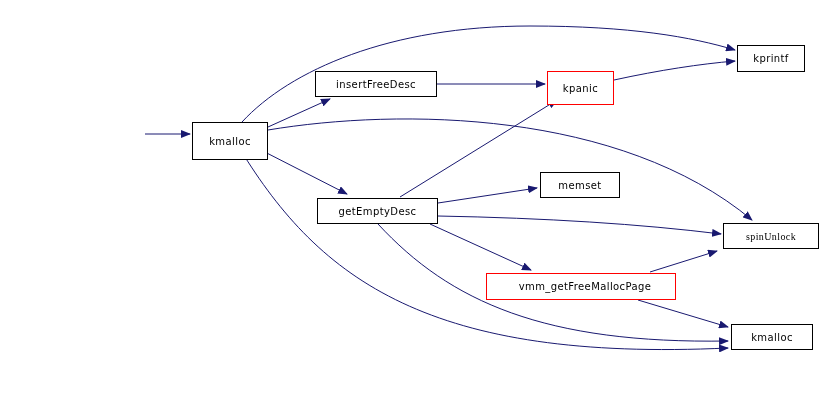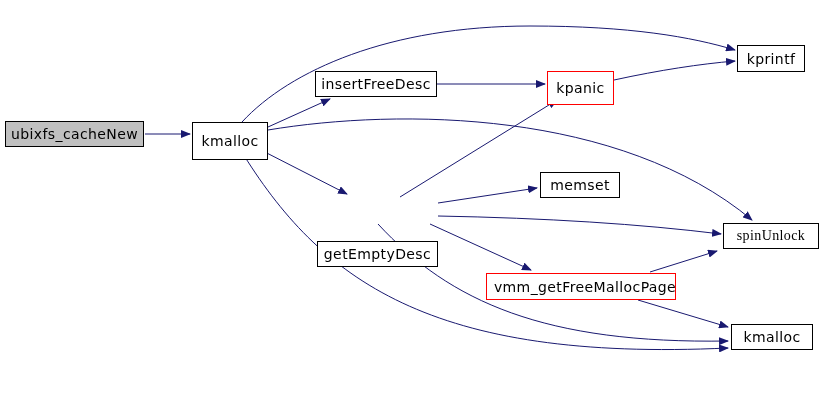--- a/index.html
+++ b/index.html
@@ -10,21 +10,21 @@
     font-family:"DejaVu Sans","Liberation Sans",sans-serif;
     overflow:hidden;
   }
   .edges{position:absolute;left:0;top:0;width:824px;height:407px;}
   .node{
     position:absolute;
     box-sizing:border-box;
     border:1px solid #000000;
     background:#ffffff;
     color:#000000;
-    font-size:14px;
+    font-size:10px;
     letter-spacing:0.4px;
     display:flex;
     align-items:center;
     justify-content:center;
     white-space:nowrap;
     cursor:pointer;
   }
   .node.root{background:#c0c0c0;cursor:default;}
   .node.red{border-color:#ff0000;}
   .edge{stroke:#191970;stroke-width:1;fill:none;}
@@ -50,31 +50,30 @@
     <path class="edge" marker-end="url(#arrow)" d="M614,80 C660,70 700,64 735,61"></path>
     <path class="edge" marker-end="url(#arrow)" d="M400,197 L557,100"></path>
     <path class="edge" marker-end="url(#arrow)" d="M438,203 L537,188"></path>
     <path class="edge" marker-end="url(#arrow)" d="M438,216 Q600,219 721,234"></path>
     <path class="edge" marker-end="url(#arrow)" d="M430,224 L531,270"></path>
     <path class="edge" marker-end="url(#arrow)" d="M378,224 C450,302 545,344 728,341"></path>
     <path class="edge" marker-end="url(#arrow)" d="M650,272 L717,251"></path>
     <path class="edge" marker-end="url(#arrow)" d="M638,300 L728,327"></path>
   </svg>
 
-  <div class="node root" style="left:5px;top:121px;width:139px;height:26px;">ubixfs_cacheNew</div>
 
   <div class="node" style="left:192px;top:122px;width:76px;height:38px;">kmalloc</div>
 
   <div class="node" style="left:315px;top:71px;width:122px;height:26px;">insertFreeDesc</div>
 
   <div class="node red" style="left:547px;top:71px;width:67px;height:34px;">kpanic</div>
 
   <div class="node" style="left:737px;top:45px;width:68px;height:27px;">kprintf</div>
 
-  <div class="node" style="left:317px;top:198px;width:121px;height:26px;margin-top:43px;">getEmptyDesc</div>
+  <div class="node" style="left:317px;top:198px;width:121px;height:26px;">getEmptyDesc</div>
 
   <div class="node" style="left:540px;top:172px;width:80px;height:26px;">memset</div>
 
   <div class="node" style="left:723px;top:223px;width:96px;height:26px;font-family:Liberation Serif, serif;">spinUnlock</div>
 
   <div class="node red" style="left:486px;top:273px;width:190px;height:27px;padding-left:8px;">vmm_getFreeMallocPage</div>
 
   <div class="node" style="left:731px;top:324px;width:82px;height:26px;">kmalloc</div>
 
 </div>

